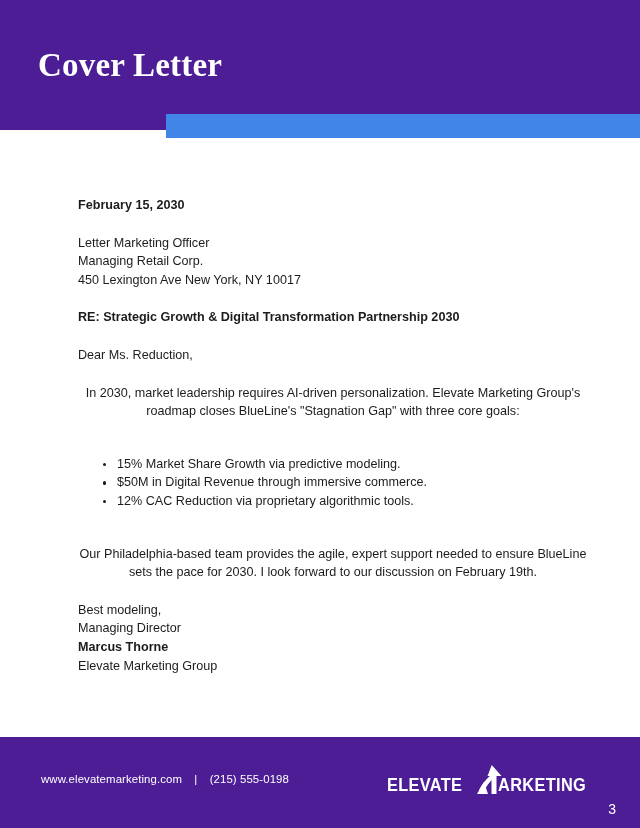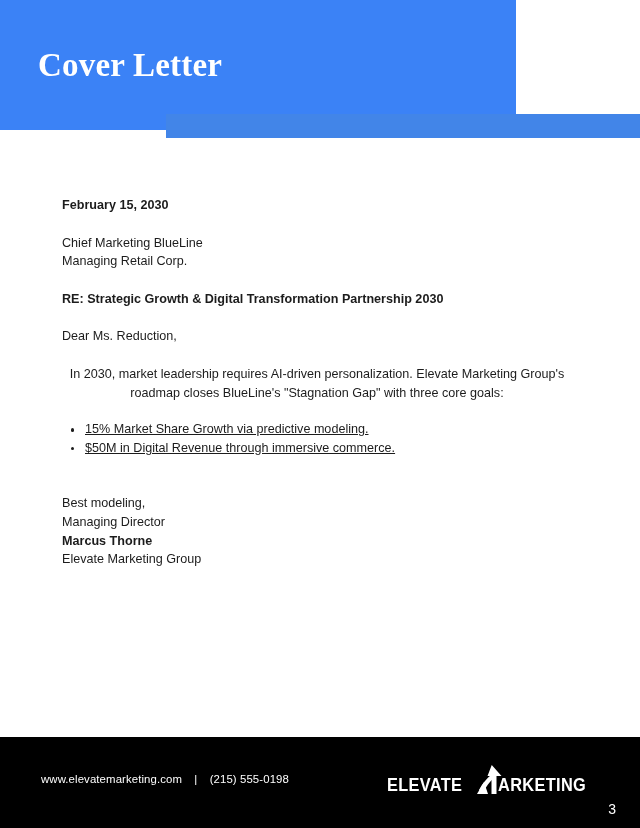--- a/index.html
+++ b/index.html
@@ -14,23 +14,23 @@
     overflow: hidden;
     position: relative;
     color: #1c1c1c;
   }
 
   
   .header {
     position: absolute;
     left: 0;
     top: 0;
-    width: 516px;
+    width: 640px;
     height: 130px;
-    background: #3b82f6;
+    background: #4c1d95;
   }
   .header-title {
     position: absolute;
     left: 38px;
     top: 47px;
     font-family: "Liberation Serif", serif;
     font-size: 33px;
     font-weight: 700;
     color: #ffffff;
     letter-spacing: 0.2px;
@@ -42,39 +42,38 @@
     left: 166px;
     top: 114px;
     width: 474px;
     height: 24px;
     background: #4285e8;
   }
 
   
   .letter {
     position: absolute;
-    left: 62px;
+    left: 78px;
     top: 196px;
     width: 510px;
     font-size: 12.6px;
     line-height: 18.6px;
     color: #1c1c1c;
   }
   .blk { margin: 0 0 0 0; }
   .gap-lg { height: 19px; }
   .gap-md { height: 18px; }
   .bold { font-weight: 700; }
   .line { white-space: nowrap; }
   .para { margin: 0; text-align: center; }
 
   .bullets {
-    margin: 0;
+    margin: 16px;
     padding: 0 0 0 23px;
     list-style: none;
-    text-decoration: underline;
   }
   .bullets li {
     position: relative;
     padding-left: 0;
     line-height: 18.6px;
   }
   .bullets li::before {
     content: "";
     position: absolute;
     left: -14px;
@@ -85,21 +84,21 @@
     background: #1c1c1c;
   }
 
   
   .footer {
     position: absolute;
     left: 0;
     top: 737px;
     width: 640px;
     height: 91px;
-    background: #000000;
+    background: #4c1d95;
   }
   .footer-contact {
     position: absolute;
     left: 41px;
     top: 36px;
     font-size: 11.4px;
     color: #ffffff;
     letter-spacing: 0.1px;
     white-space: nowrap;
   }
@@ -151,44 +150,47 @@
   <div class="header-title">Cover Letter</div>
 </div>
 <div class="header-accent-bar"></div>
 
 <div class="letter">
 
   <div class="blk bold line">February 15, 2030</div>
 
   <div class="gap-lg"></div>
 
-  <div class="blk line">Chief Marketing BlueLine</div>
+  <div class="blk line">Letter Marketing Officer</div>
   <div class="blk line">Managing Retail Corp.</div>
+  <div class="blk line">450 Lexington Ave New York, NY 10017</div>
 
   <div class="gap-lg"></div>
 
   <div class="blk bold line">RE: Strategic Growth &amp; Digital Transformation Partnership 2030</div>
 
   <div class="gap-lg"></div>
 
   <div class="blk line">Dear Ms. Reduction,</div>
 
   <div class="gap-lg"></div>
 
   <p class="para">In 2030, market leadership requires AI-driven personalization. Elevate Marketing Group's roadmap closes BlueLine's "Stagnation Gap" with three core goals:</p>
 
   <div class="gap-md"></div>
 
   <ul class="bullets">
     <li>15% Market Share Growth via predictive modeling.</li>
     <li>$50M in Digital Revenue through immersive commerce.</li>
+    <li>12% CAC Reduction via proprietary algorithmic tools.</li>
   </ul>
 
   <div class="gap-md"></div>
 
+  <p class="para">Our Philadelphia-based team provides the agile, expert support needed to ensure BlueLine sets the pace for 2030. I look forward to our discussion on February 19th.</p>
 
   <div class="gap-lg"></div>
 
   <div class="blk line">Best modeling,</div>
   <div class="blk line">Managing Director</div>
   <div class="blk bold line">Marcus Thorne</div>
   <div class="blk line">Elevate Marketing Group</div>
 </div>
 
 <div class="footer">

